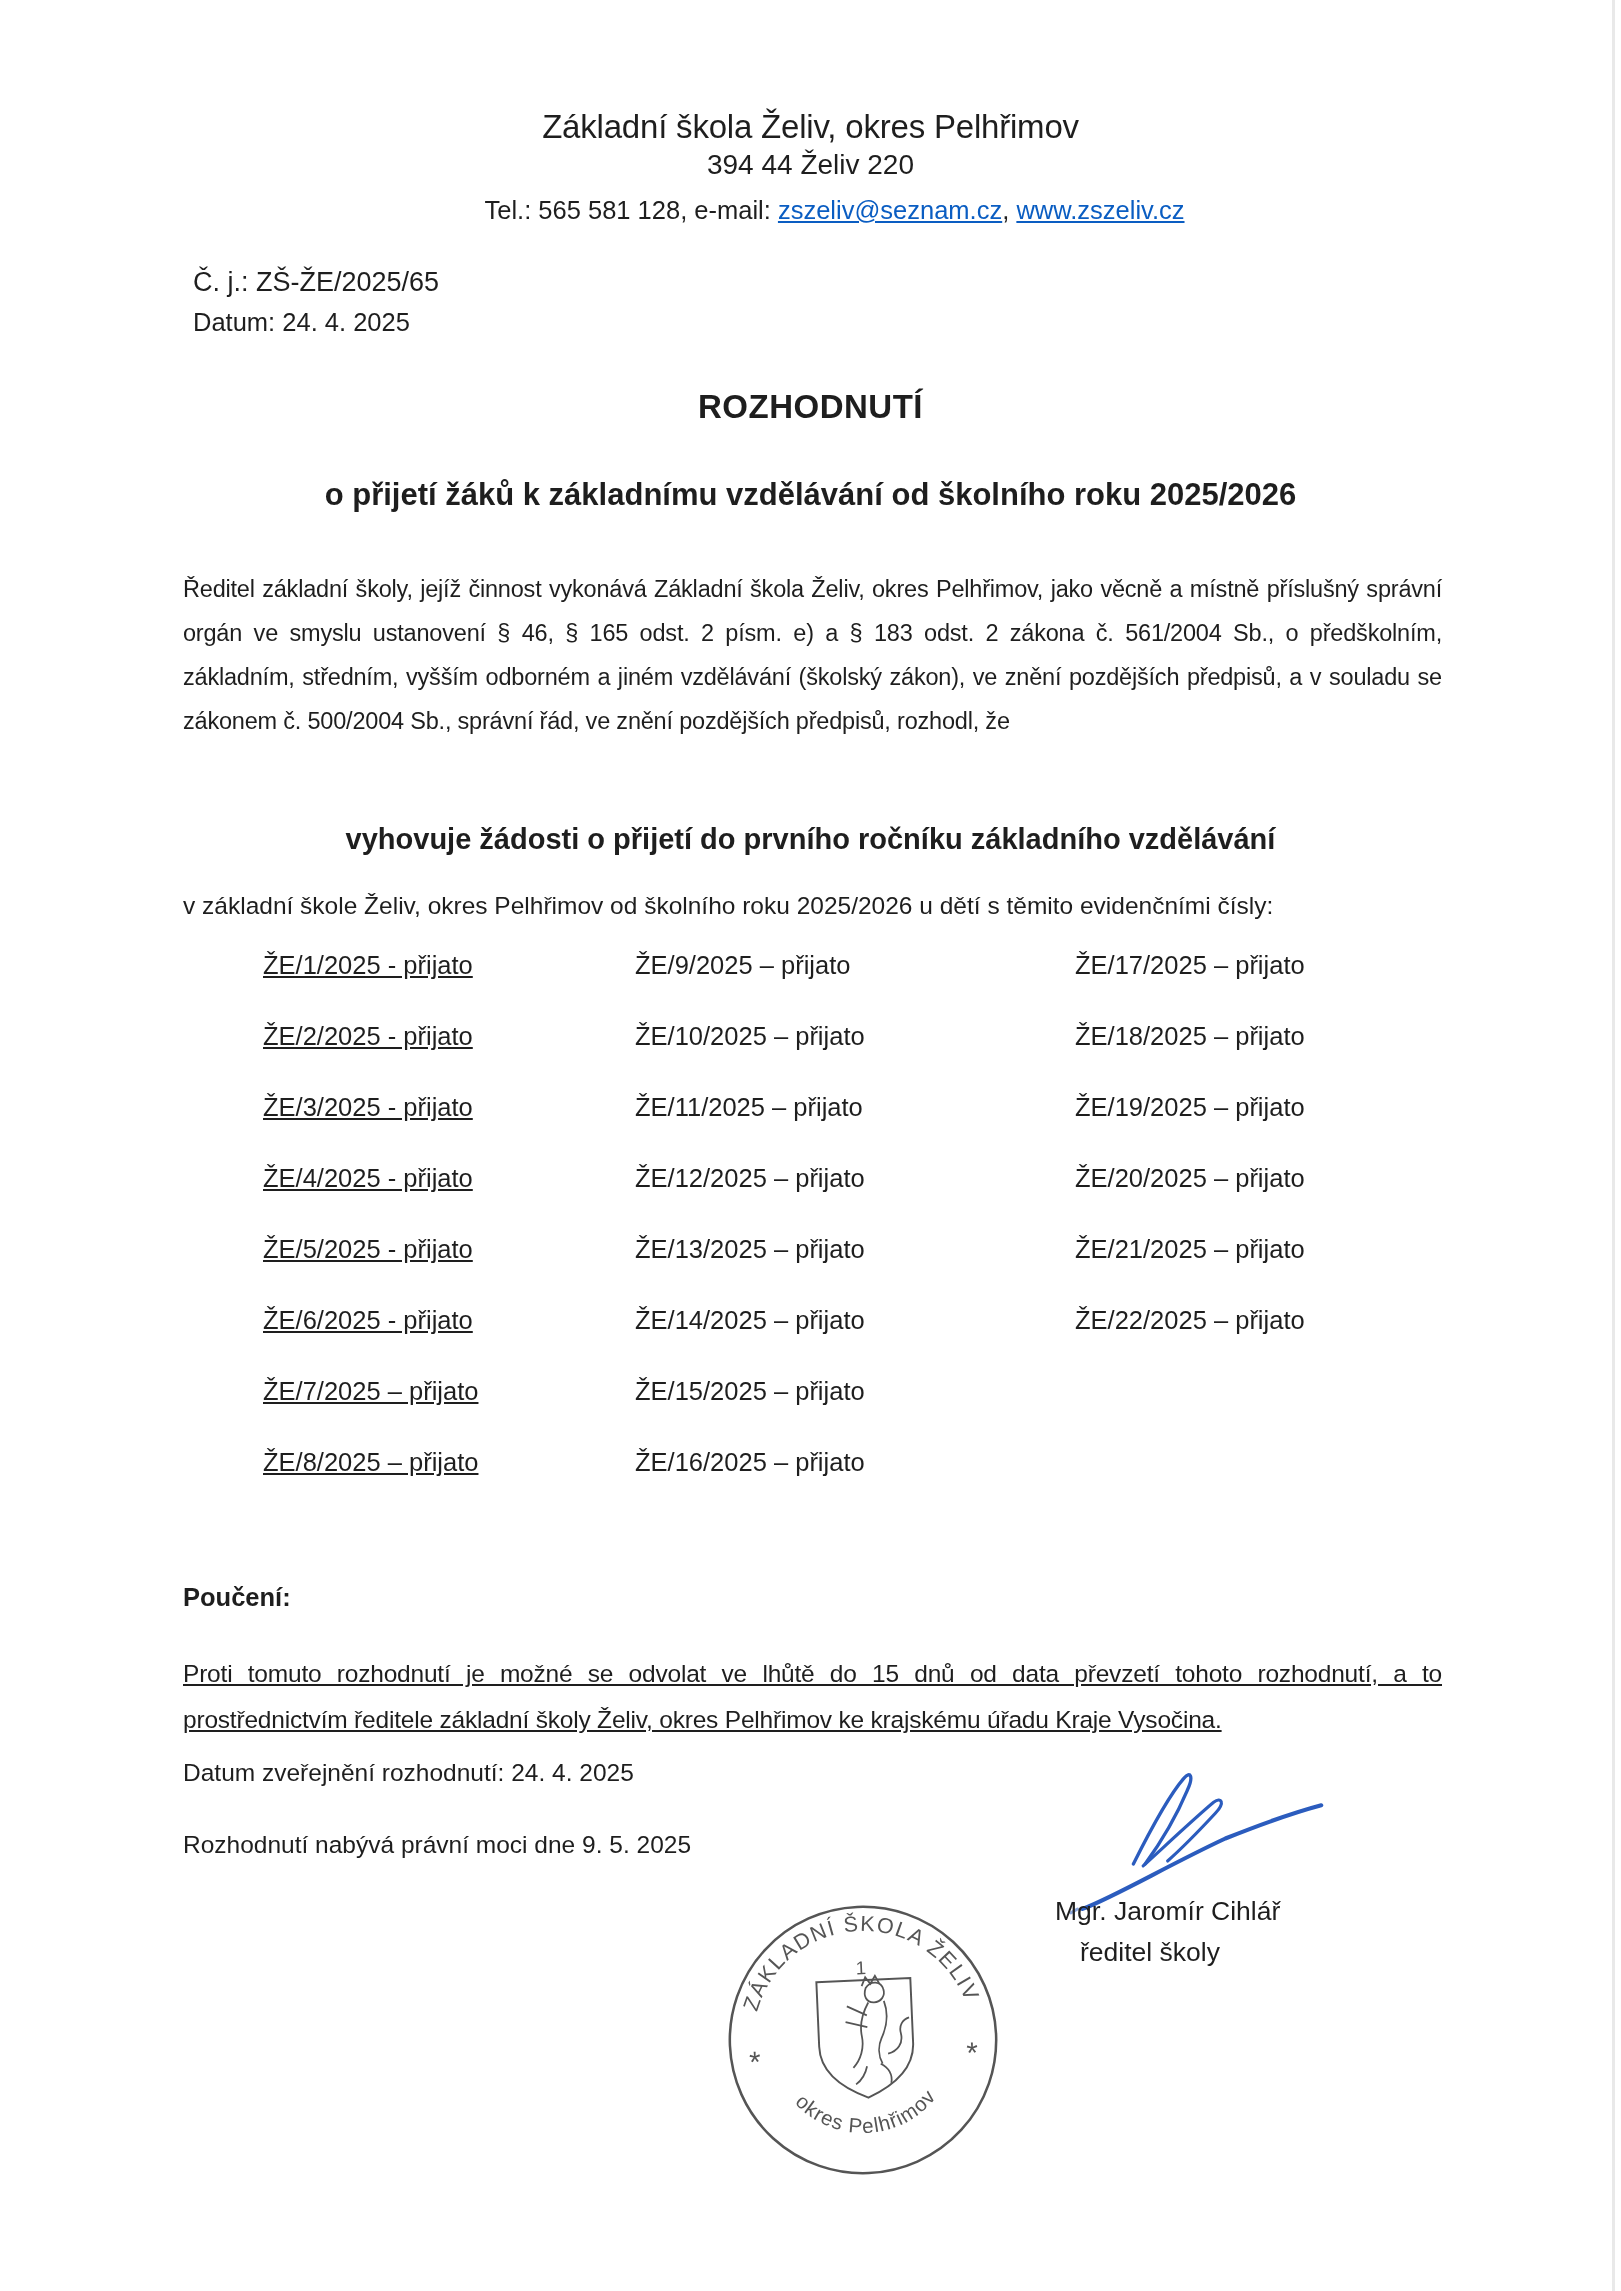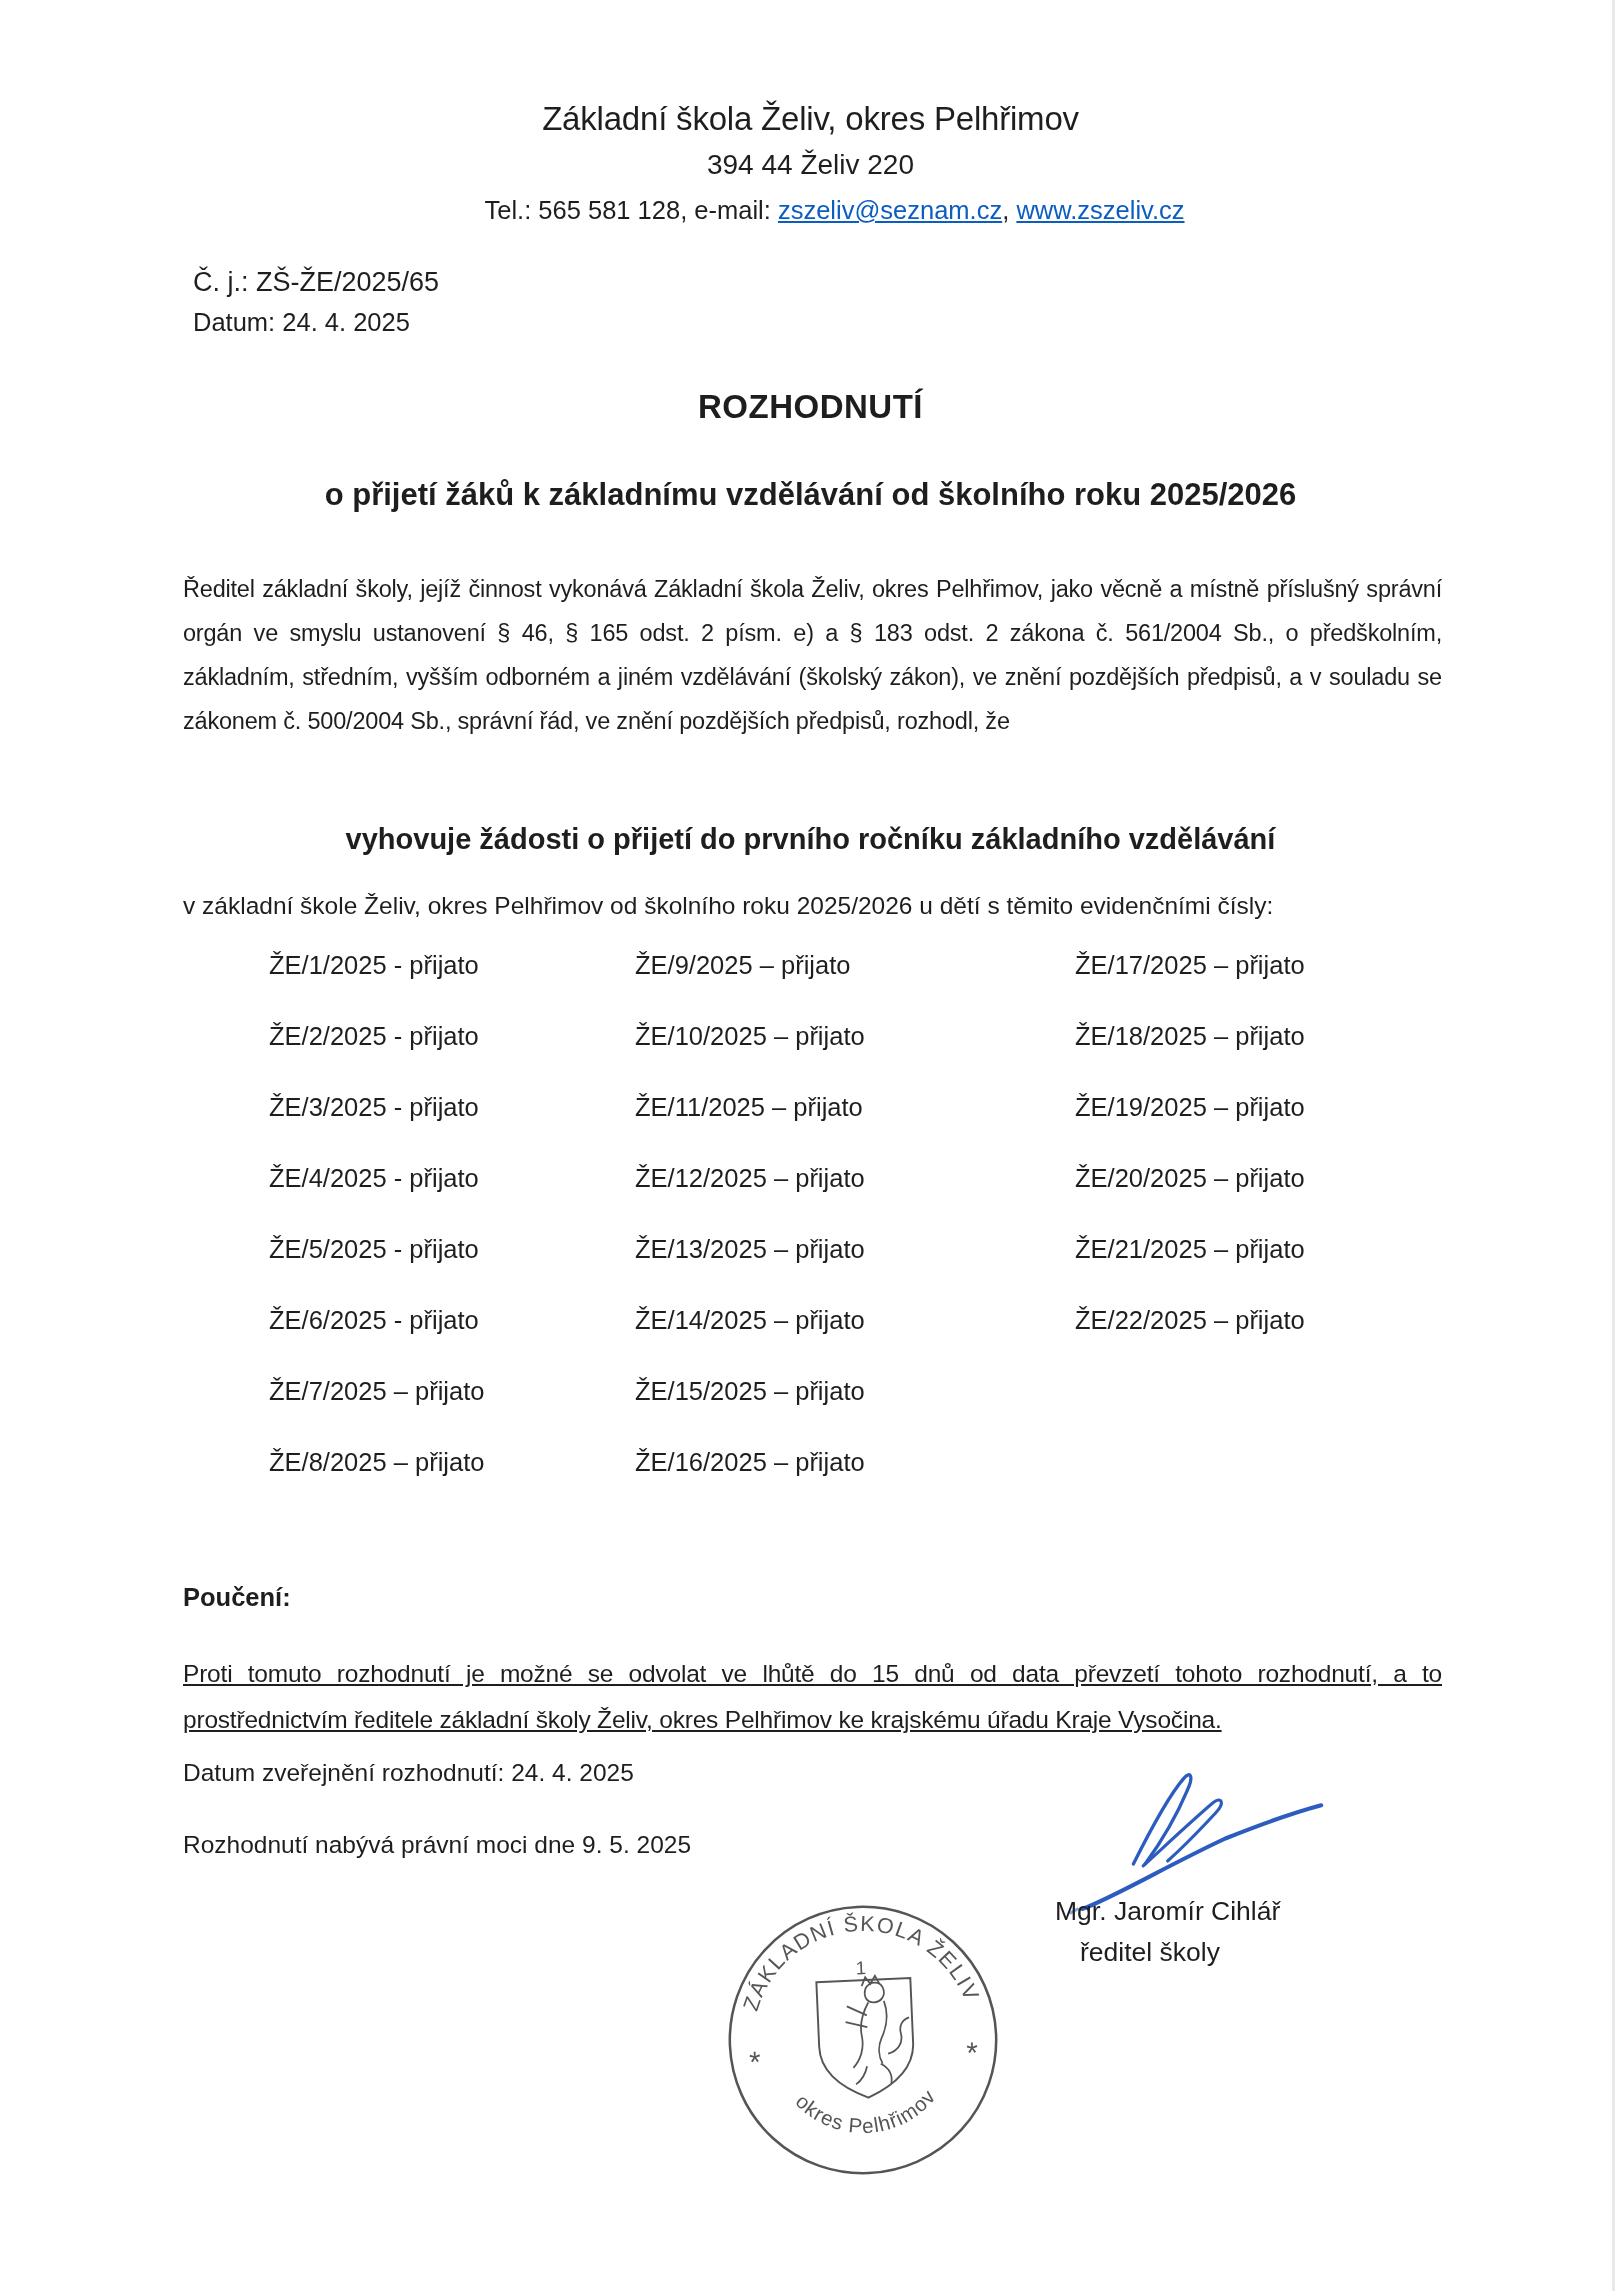--- a/index.html
+++ b/index.html
@@ -12,37 +12,37 @@
   .page{
     position:relative;
     width:1621px;height:2292px;
     margin:0 auto;
     background:#ffffff;
     font-family:"Liberation Sans","DejaVu Sans",sans-serif;
     color:var(--text);
     overflow:hidden;
   }
   .centered{position:absolute;left:0;width:100%;text-align:center;}
-  .school-name{top:100px;font-size:33px;letter-spacing:-0.2px;}
+  .school-name{top:108px;font-size:33px;letter-spacing:-0.2px;}
   .school-address{top:149px;font-size:28px;}
   .contact-line{top:196px;font-size:25.5px;padding-left:24px;}
   .doc-link{color:var(--link);text-decoration:underline;cursor:pointer;}
   .meta-ref{position:absolute;left:193px;top:267px;font-size:27px;}
   .meta-date{position:absolute;left:193px;top:308px;font-size:25.5px;}
   .doc-title{top:388px;font-size:33px;font-weight:bold;letter-spacing:0.5px;}
   .doc-subtitle{top:477px;font-size:31px;font-weight:bold;}
   .intro{
     position:absolute;left:183px;top:567px;width:1259px;
     font-size:23.5px;line-height:44px;letter-spacing:-0.2px;
     text-align:justify;margin:0;
   }
   .verdict{top:823px;font-size:29px;font-weight:bold;}
   .list-intro{position:absolute;left:183px;top:892px;font-size:24.5px;}
   .col{position:absolute;top:951px;font-size:25.5px;}
-  .col-1{left:269px;} .col-2{left:635px;} .col-3{left:1075px;}
+  .col-1{left:263px;text-decoration:underline;} .col-2{left:635px;} .col-3{left:1075px;}
   .admission-item{height:71px;line-height:29px;white-space:nowrap;}
   .notice-heading{position:absolute;left:183px;top:1583px;font-size:25.5px;font-weight:bold;}
   .notice-body{
     position:absolute;left:183px;top:1651px;width:1259px;
     font-size:24.5px;line-height:46px;text-align:justify;margin:0;letter-spacing:-0.2px;text-decoration:underline;
   }
   .pub-date{position:absolute;left:183px;top:1759px;font-size:24.5px;}
   .legal-force{position:absolute;left:183px;top:1831px;font-size:24.5px;}
   .signer-name{position:absolute;left:1055px;top:1896px;font-size:26.5px;}
   .signer-role{position:absolute;left:1080px;top:1937px;font-size:26.5px;}

